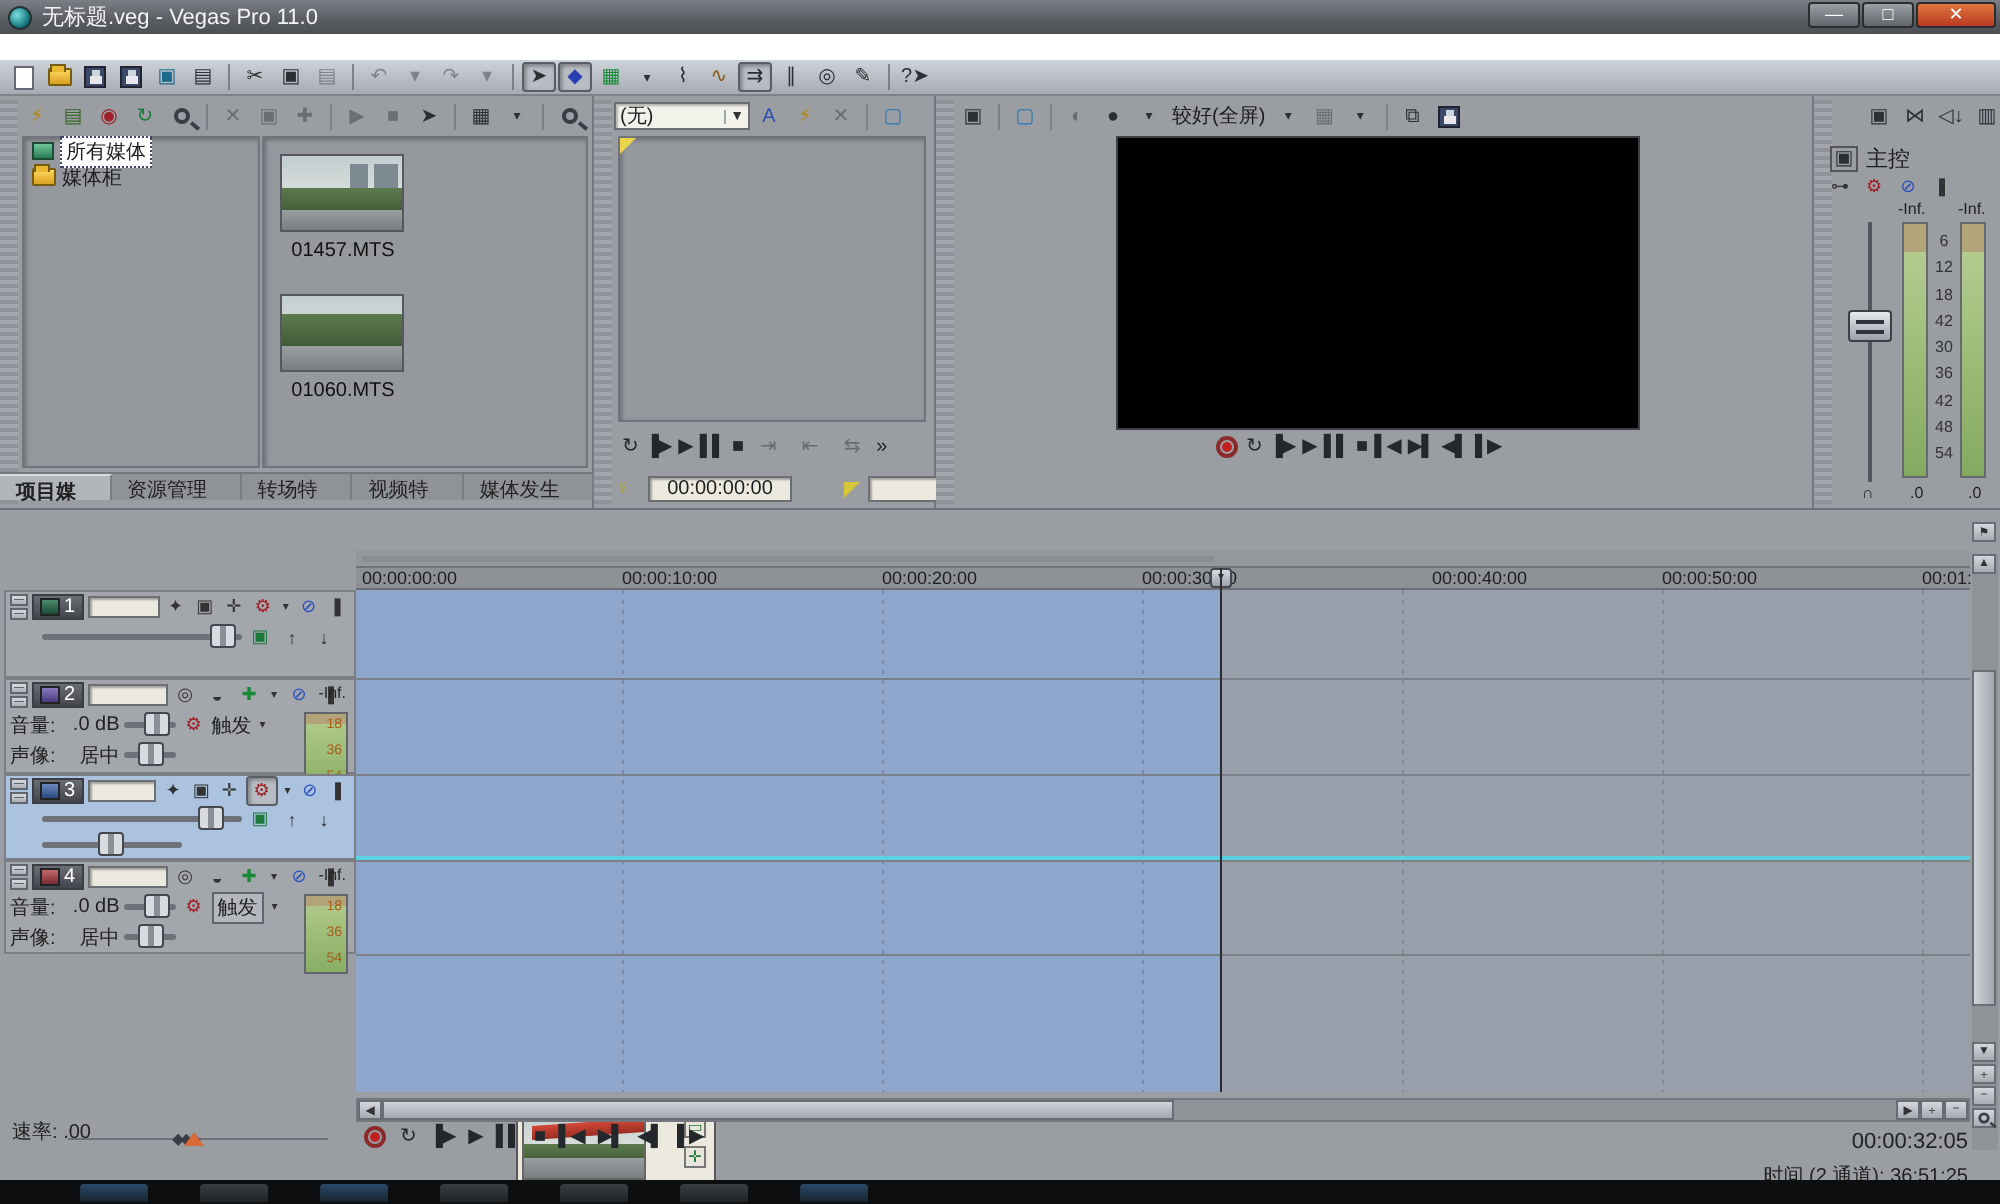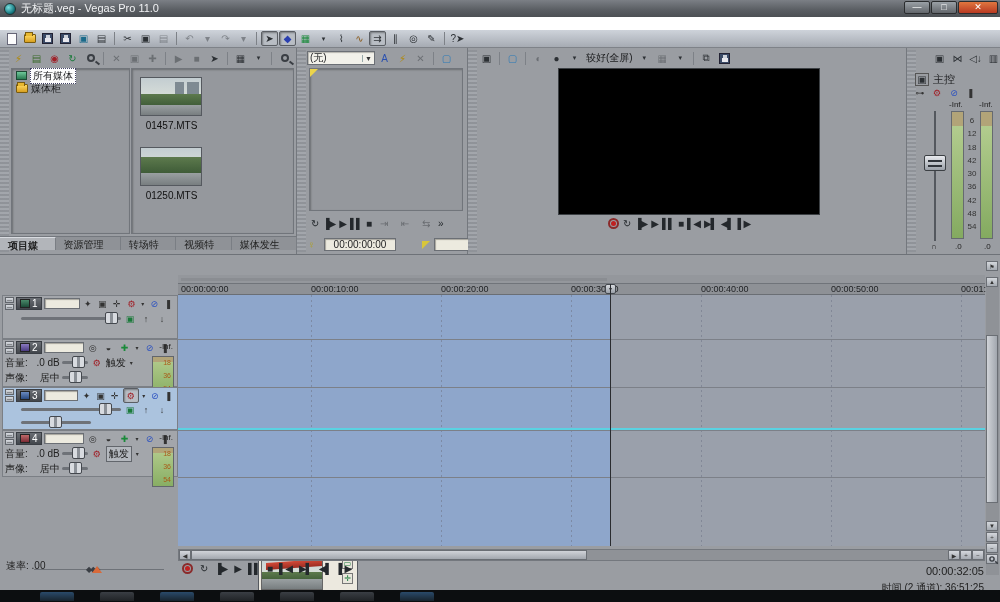--- a/index.html
+++ b/index.html
@@ -272,21 +272,21 @@
             <div class="road"></div>
         </div>
         <div class="mlabel">01457.MTS</div>
       </div>
       <div class="mthumb" style="left:8px;top:78px">
         <div class="mimg">
           <div class="sky"></div>
             <div class="trees" style="bottom:12px;height:16px"></div>
             <div class="road" style="height:12px"></div>
         </div>
-        <div class="mlabel">01250.MTS</div>
+        <div class="mlabel">01060.MTS</div>
       </div>
     </div>
     <div class="tabs">
       <span class="tab active">项目媒体</span>
       <span class="tab">资源管理器</span>
       <span class="tab">转场特效</span>
       <span class="tab">视频特效</span>
       <span class="tab">媒体发生器</span>
     </div>
   </div>
@@ -410,21 +410,21 @@
     <div class="markerbar">
       <div class="loopline" style="left:3px;width:426px"></div>
     </div>
     <div class="lmark l" style="left:181px;top:274px;position:absolute"></div>
     <div class="lmark r" style="left:597px;top:274px;position:absolute"></div>
     <div class="ruler">
       <span style="left:3px">00:00:00:00</span>
       <span style="left:133px">00:00:10:00</span>
       <span style="left:263px">00:00:20:00</span>
       <span style="left:393px">00:00:30:00</span>
-      <span style="left:523px">00:00:40:00</span>
+      <span style="left:538px">00:00:40:00</span>
       <span style="left:653px">00:00:50:00</span>
       <span style="left:783px">00:01:00:</span>
     </div>
 
     <div class="rowsbg">
       <div class="bluezone"></div>
       <div class="gridv" style="left:133px"></div>
         <div class="gridv" style="left:263px"></div>
       <div class="gridv" style="left:393px"></div>
         <div class="gridv" style="left:523px"></div>

